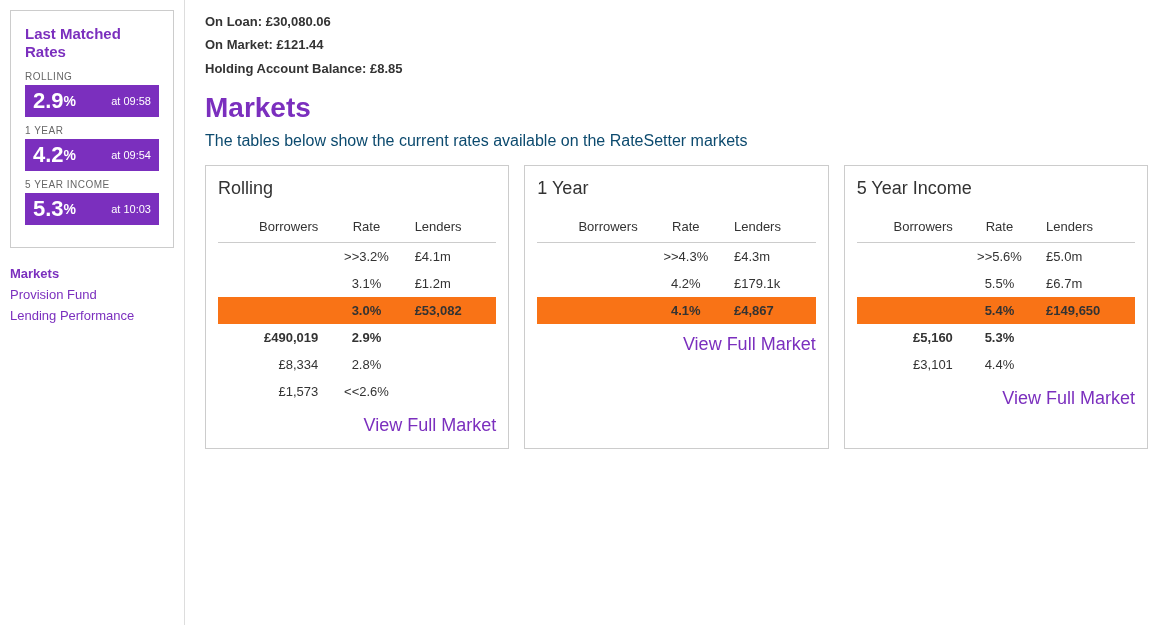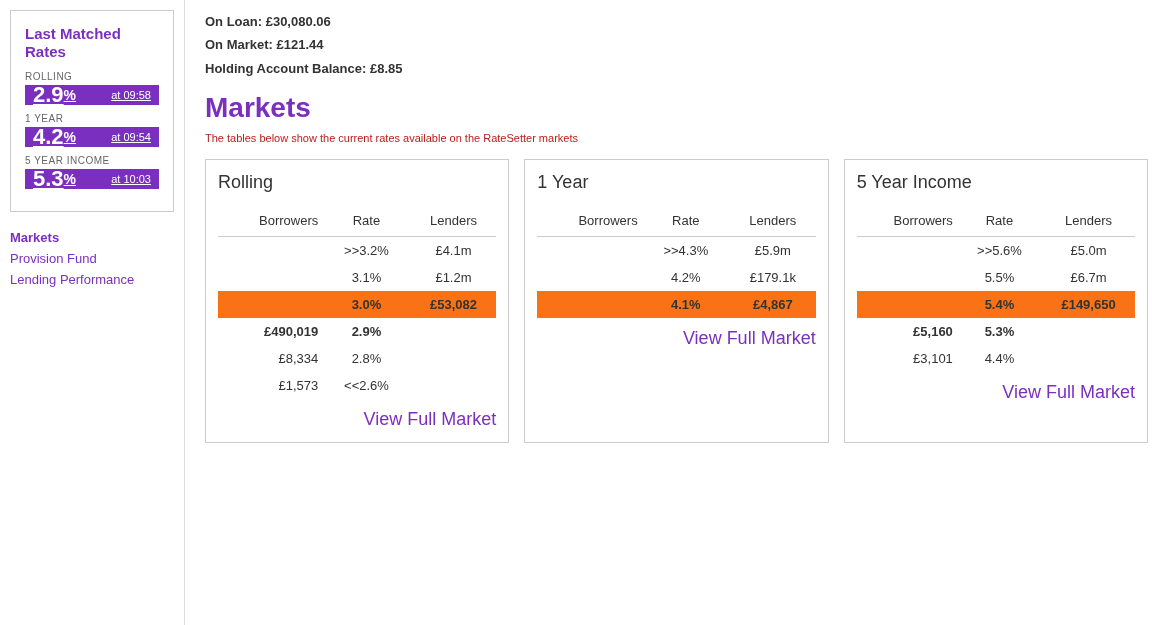--- a/index.html
+++ b/index.html
@@ -5,47 +5,47 @@
     * { box-sizing: border-box; margin: 0; padding: 0; }
     body { font-family: Arial, sans-serif; font-size: 14px; color: #333; background: #fff; }
     .layout { display: flex; min-height: 625px; }
     
     
     .sidebar { width: 185px; min-width: 185px; padding: 10px; border-right: 1px solid #ddd; background: #fff; }
     .rates-box { border: 1px solid #ccc; padding: 14px; margin-bottom: 15px; }
     .rates-title { color: #7b2fbe; font-weight: bold; font-size: 15px; margin-bottom: 10px; line-height: 1.2; }
     .rate-section { margin-bottom: 8px; }
     .rate-label { font-size: 10px; color: #666; text-transform: uppercase; margin-bottom: 3px; letter-spacing: 0.5px; }
-    .rate-bar { background: #7b2fbe; height: 20px; display: flex; align-items: center; padding: 0 8px; color: white; font-size: 13px; position: relative; text-decoration: underline; }
+    .rate-bar { background: #7b2fbe; height: 32px; display: flex; align-items: center; padding: 0 8px; color: white; font-size: 13px; position: relative; }
     .rate-value { font-size: 22px; font-weight: bold; }
     .rate-pct { font-size: 14px; font-weight: bold; }
     .rate-time { font-size: 11px; margin-left: auto; }
     
     .sidebar-nav { margin-top: 5px; }
     .sidebar-nav a { display: block; color: #7b2fbe; text-decoration: none; font-size: 13px; padding: 3px 0; }
     .sidebar-nav .active { font-weight: bold; }
     
     
     .main { flex: 1; padding: 10px 20px; }
     .account-info { font-size: 13px; margin-bottom: 12px; line-height: 1.8; }
     .account-info span { font-weight: bold; }
     
     .markets-title { color: #7b2fbe; font-size: 28px; font-weight: bold; margin-bottom: 8px; }
-    .markets-desc { font-size: 11px; color: #b91c1c; margin-bottom: 15px; }
+    .markets-desc { font-size: 16px; color: #0c4a6e; margin-bottom: 15px; }
     
     .market-cards { display: flex; gap: 15px; }
     .market-card { flex: 1; border: 1px solid #ccc; padding: 12px; background: #fff; }
     .market-card-title { font-size: 18px; color: #333; margin-bottom: 12px; }
     
     table { width: 100%; border-collapse: collapse; }
     th { font-size: 13px; font-weight: normal; padding: 8px 4px; text-align: center; border-bottom: 1px solid #ccc; }
     td { font-size: 13px; padding: 6px 4px; text-align: center; }
     .col-borrowers { text-align: right; padding-right: 8px; }
     .col-rate { text-align: center; }
-    .col-lenders { text-align: center; padding-left: 8px; }
+    .col-lenders { text-align: left; padding-left: 8px; }
     .highlighted-row { background: #f97316; }
     
     .view-full { text-align: right; margin-top: 10px; }
     .view-full a { color: #7b2fbe; text-decoration: none; font-size: 18px; }
   </style>
 </head>
 <body>
 
 <div class="layout">
 
@@ -164,21 +164,21 @@
             <tr>
               <th class="col-borrowers">Borrowers</th>
               <th class="col-rate">Rate</th>
               <th class="col-lenders">Lenders</th>
             </tr>
           </thead>
           <tbody id="year1-tbody">
               <tr>
                 <td class="col-borrowers"></td>
                 <td class="col-rate">&gt;&gt;4.3%</td>
-                <td class="col-lenders">£5.9m</td>
+                <td class="col-lenders">£4.3m</td>
               </tr>
               <tr>
                 <td class="col-borrowers"></td>
                 <td class="col-rate">4.2%</td>
                 <td class="col-lenders">£179.1k</td>
               </tr>
               <tr class="highlighted-row">
                 <td class="col-borrowers"></td>
                 <td class="col-rate"><strong>4.1%</strong></td>
                 <td class="col-lenders"><strong>£4,867</strong></td>

